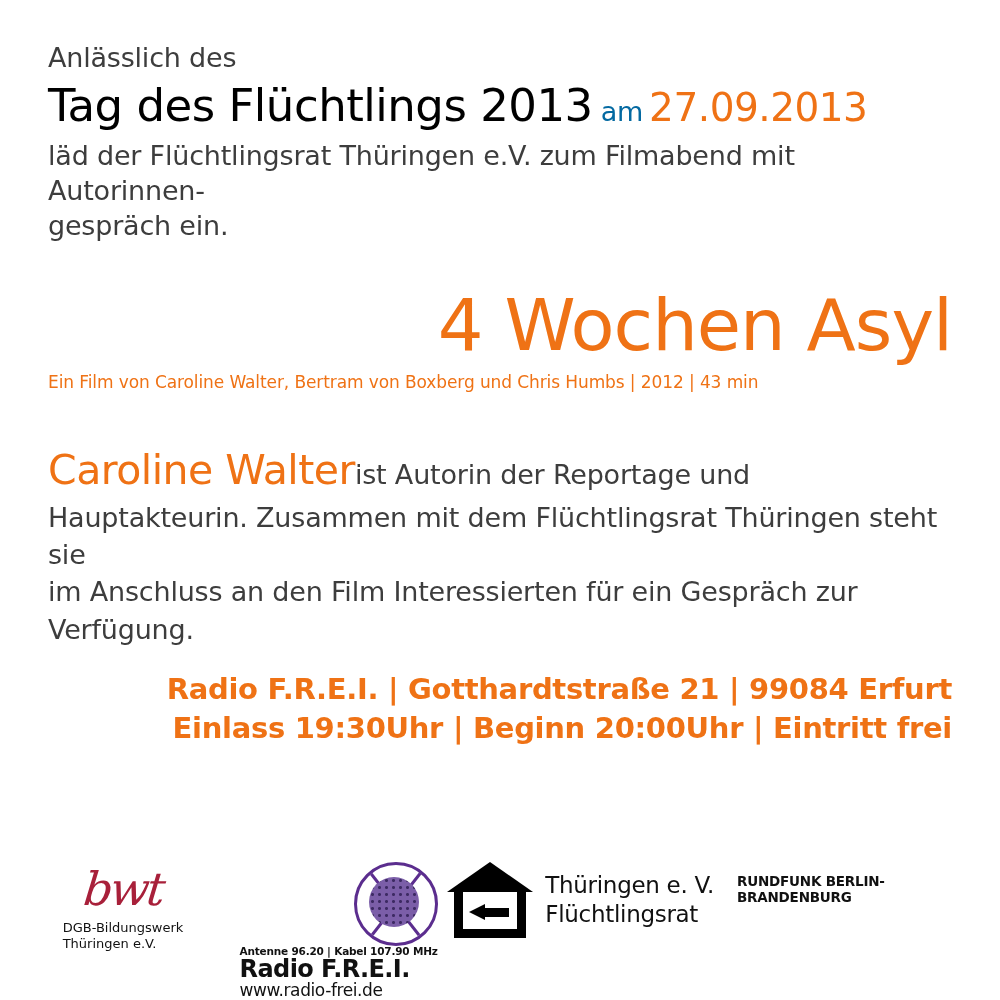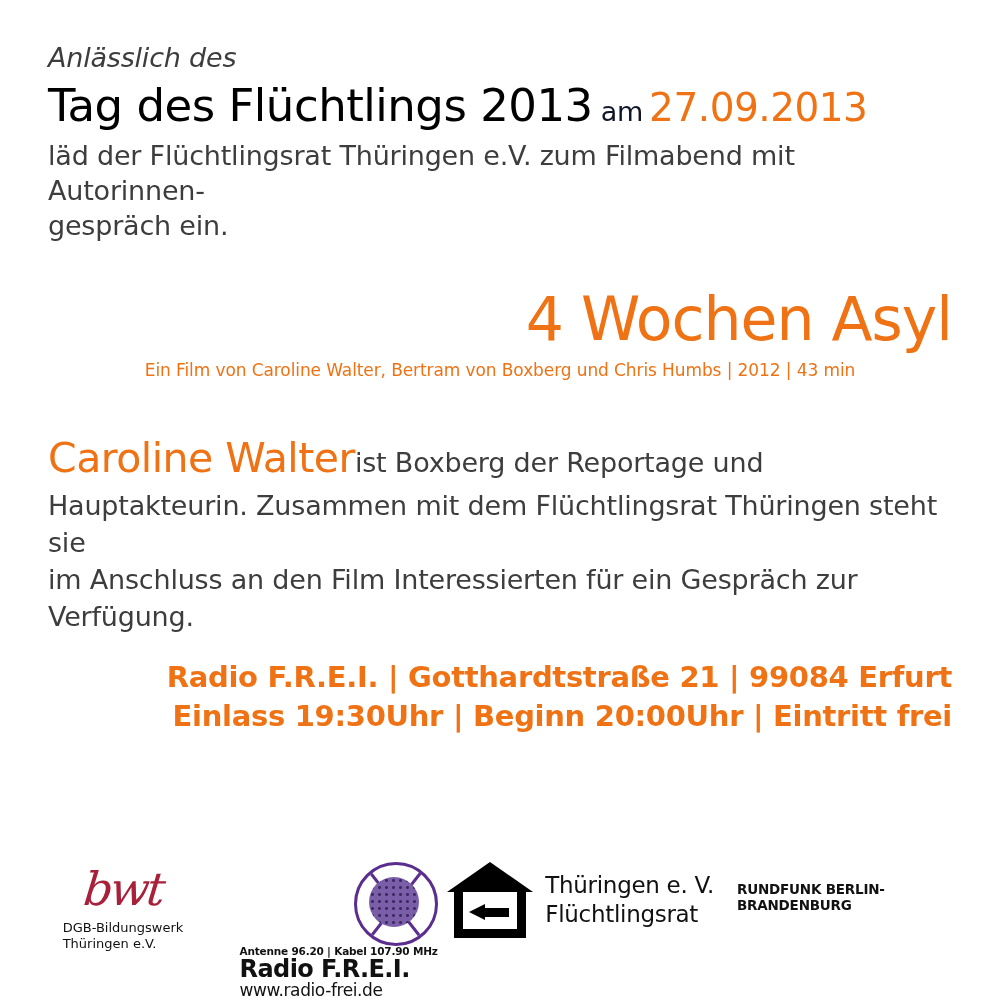--- a/index.html
+++ b/index.html
@@ -21,70 +21,70 @@
     box-sizing: border-box;
     padding: 40px 48px 0 48px;
   }
 
   
   .intro {
     font-size: 27px;
     line-height: 1.30;
     letter-spacing: -0.2px;
   }
-  .intro .line1 { display: block; font-style: italic; }
+  .intro .line1 { display: block; }
   .headline-row {
     display: block;
     white-space: nowrap;
     margin-top: 2px;
     margin-bottom: 2px;
   }
   .headline-main {
     font-size: 45px;
     color: #000000;
     letter-spacing: -0.5px;
   }
   .headline-am {
     font-size: 27px;
-    color: #0f172a;
+    color: #0369a1;
     margin-left: 8px;
   }
   .headline-date {
     font-size: 39px;
     color: #ef7215;
     margin-left: 6px;
     letter-spacing: -0.5px;
   }
   .intro .line3, .intro .line4 { display: block; }
 
   
   .title-block {
     margin-top: 46px;
     text-align: right;
   }
   .film-title {
-    font-size: 60px;
+    font-size: 72px;
     color: #ef7215;
     line-height: 1.02;
     letter-spacing: -1px;
     white-space: nowrap;
   }
   .film-sub {
     font-size: 37px;
     color: #ef7215;
     line-height: 1.1;
     margin-top: 2px;
     letter-spacing: -0.3px;
     white-space: nowrap;
   }
   .film-credits {
     font-size: 17px;
     color: #ef7215;
     margin-top: 10px;
-    text-align: center;
+    text-align: left;
     letter-spacing: -0.1px;
   }
 
   
   .synopsis {
     margin-top: 38px;
     font-size: 27px;
     line-height: 1.38;
     letter-spacing: -0.2px;
   }
@@ -290,21 +290,21 @@
     background: #9d2235;
     color: #fff;
     font-size: 12px;
     font-weight: bold;
     text-align: center;
     line-height: 19px;
     margin-left: 3px;
     margin-top: 2px;
   }
   .rbb-sub {
-    margin-top: 13px;
+    margin-top: 5px;
     font-size: 13.5px;
     font-weight: bold;
     color: #111;
     letter-spacing: -0.2px;
   }
 </style>
 </head>
 <body>
 
 <div class="poster">
@@ -319,21 +319,21 @@
   </div>
 
   <div class="title-block">
     <div class="film-title">4 Wochen Asyl</div>
     <div class="film-credits">Ein Film von Caroline Walter, Bertram von Boxberg und Chris Humbs | 2012 | 43 min</div>
   </div>
 
 
   <div class="guest">
     <p>
-      <span class="guest-name">Caroline Walter</span><span>ist Boxberg der Reportage und</span>
+      <span class="guest-name">Caroline Walter</span><span>ist Autorin der Reportage und</span>
     </p>
     <p>Hauptakteurin. Zusammen mit dem Flüchtlingsrat Thüringen steht sie</p>
     <p>im Anschluss an den Film Interessierten für ein Gespräch zur</p>
     <p>Verfügung.</p>
   </div>
 
   <div class="venue">
     <div>Radio F.R.E.I. | Gotthardtstraße 21 | 99084 Erfurt</div>
     <div>Einlass 19:30Uhr | Beginn 20:00Uhr | Eintritt frei</div>
   </div>

